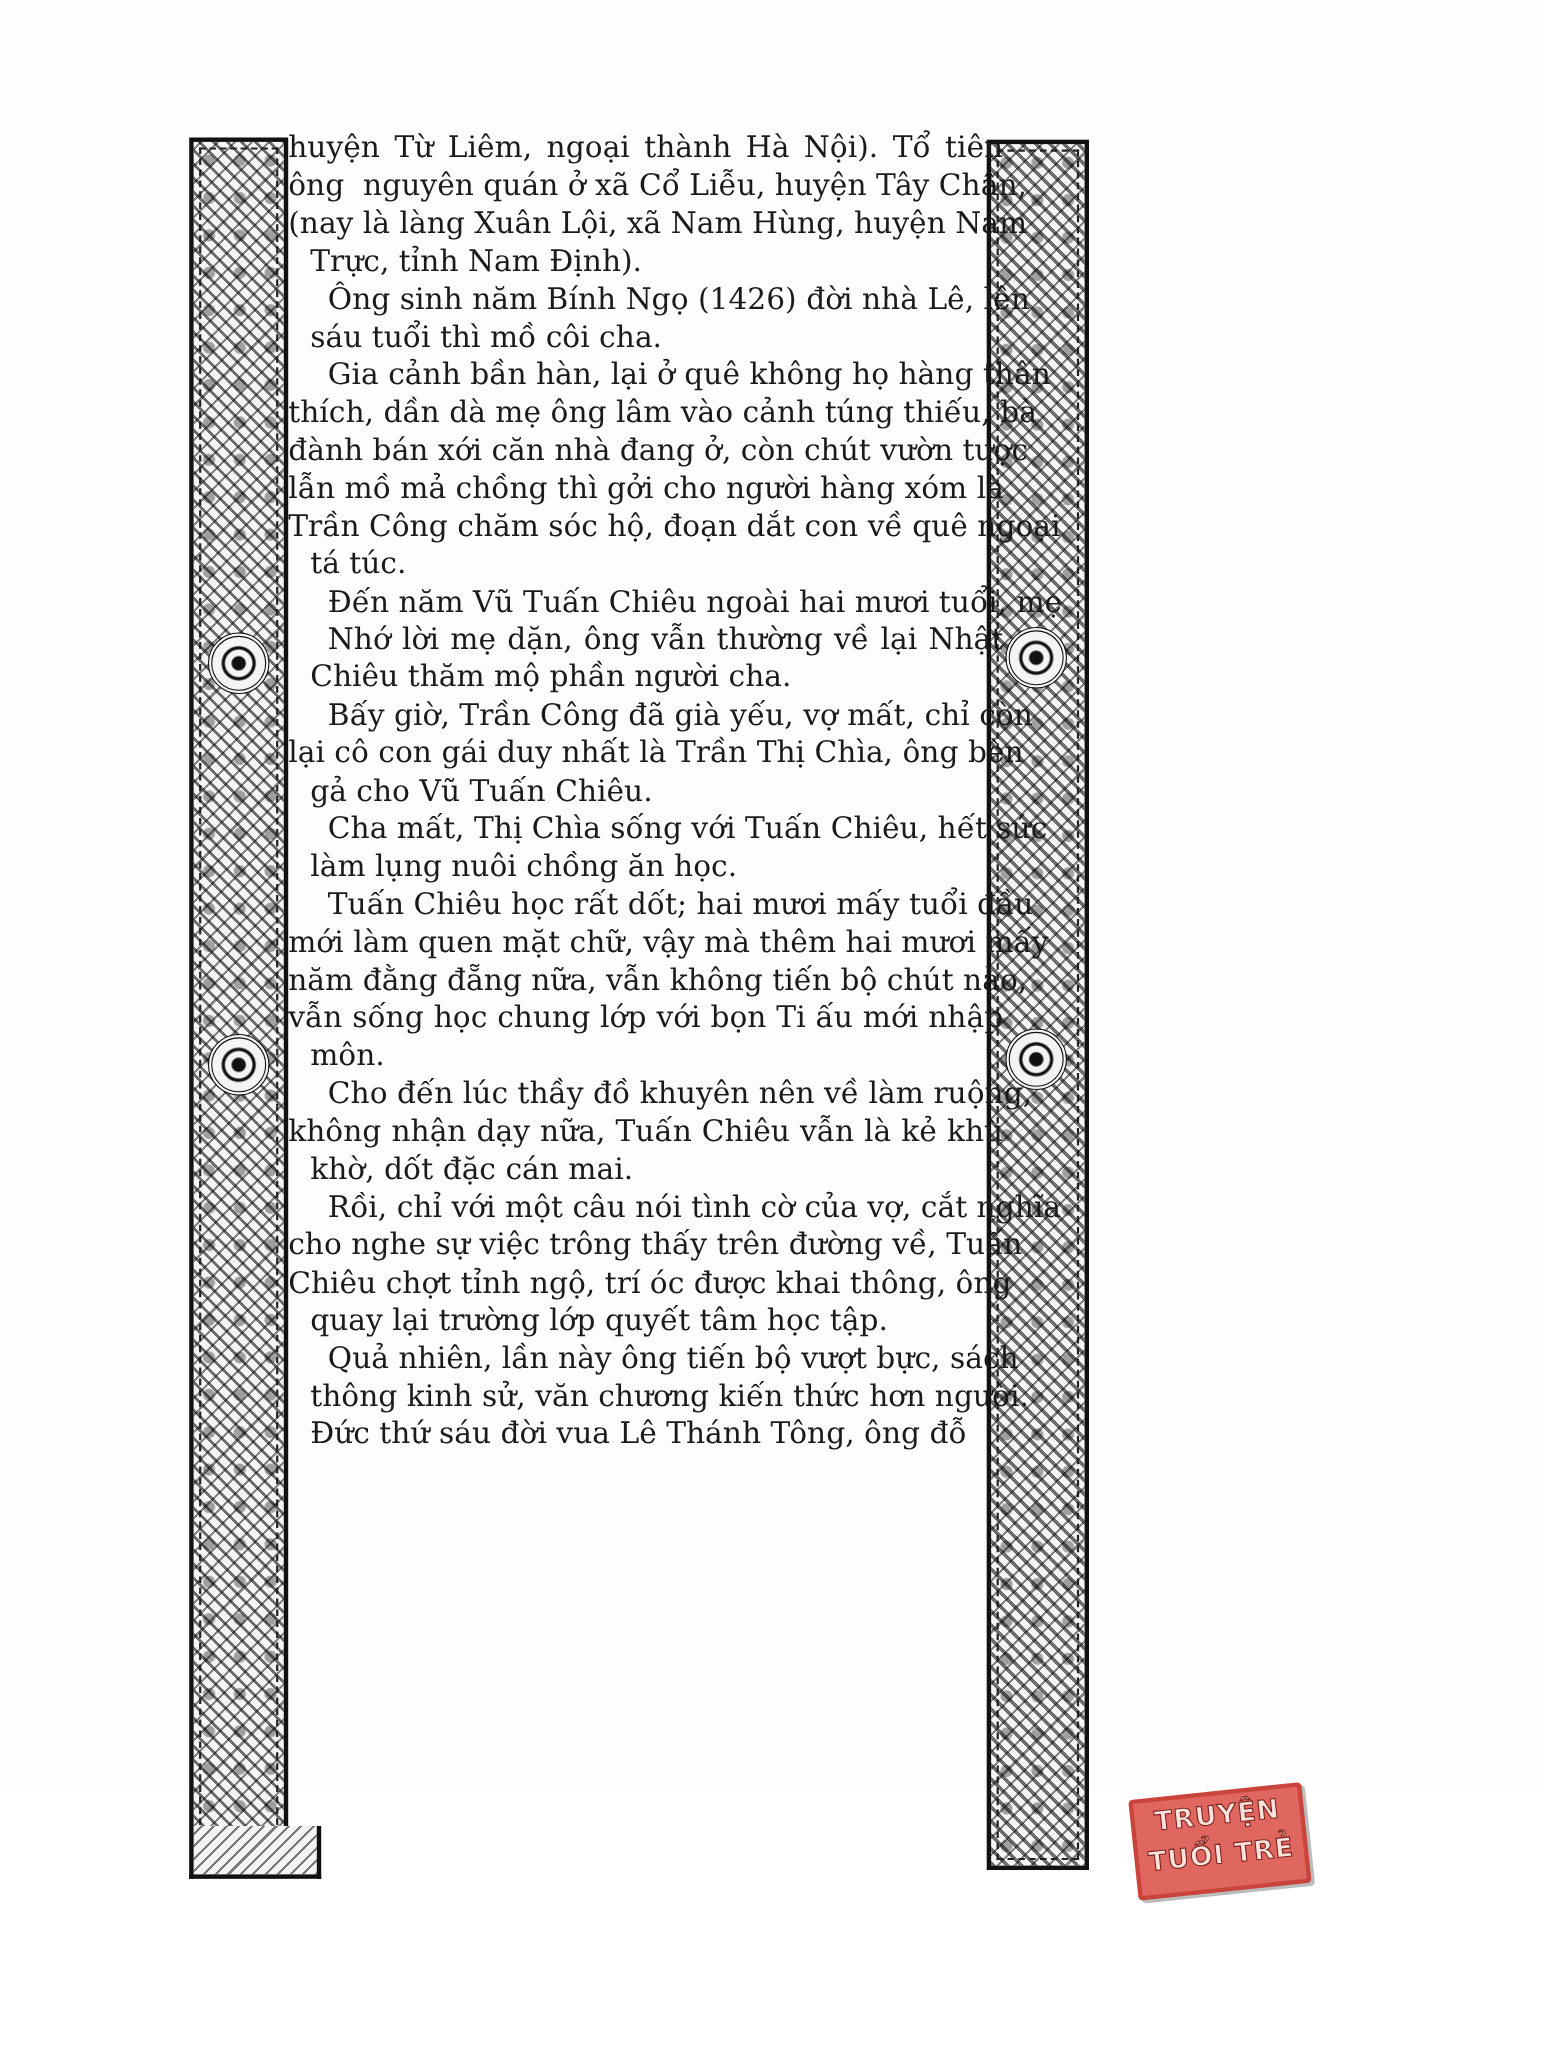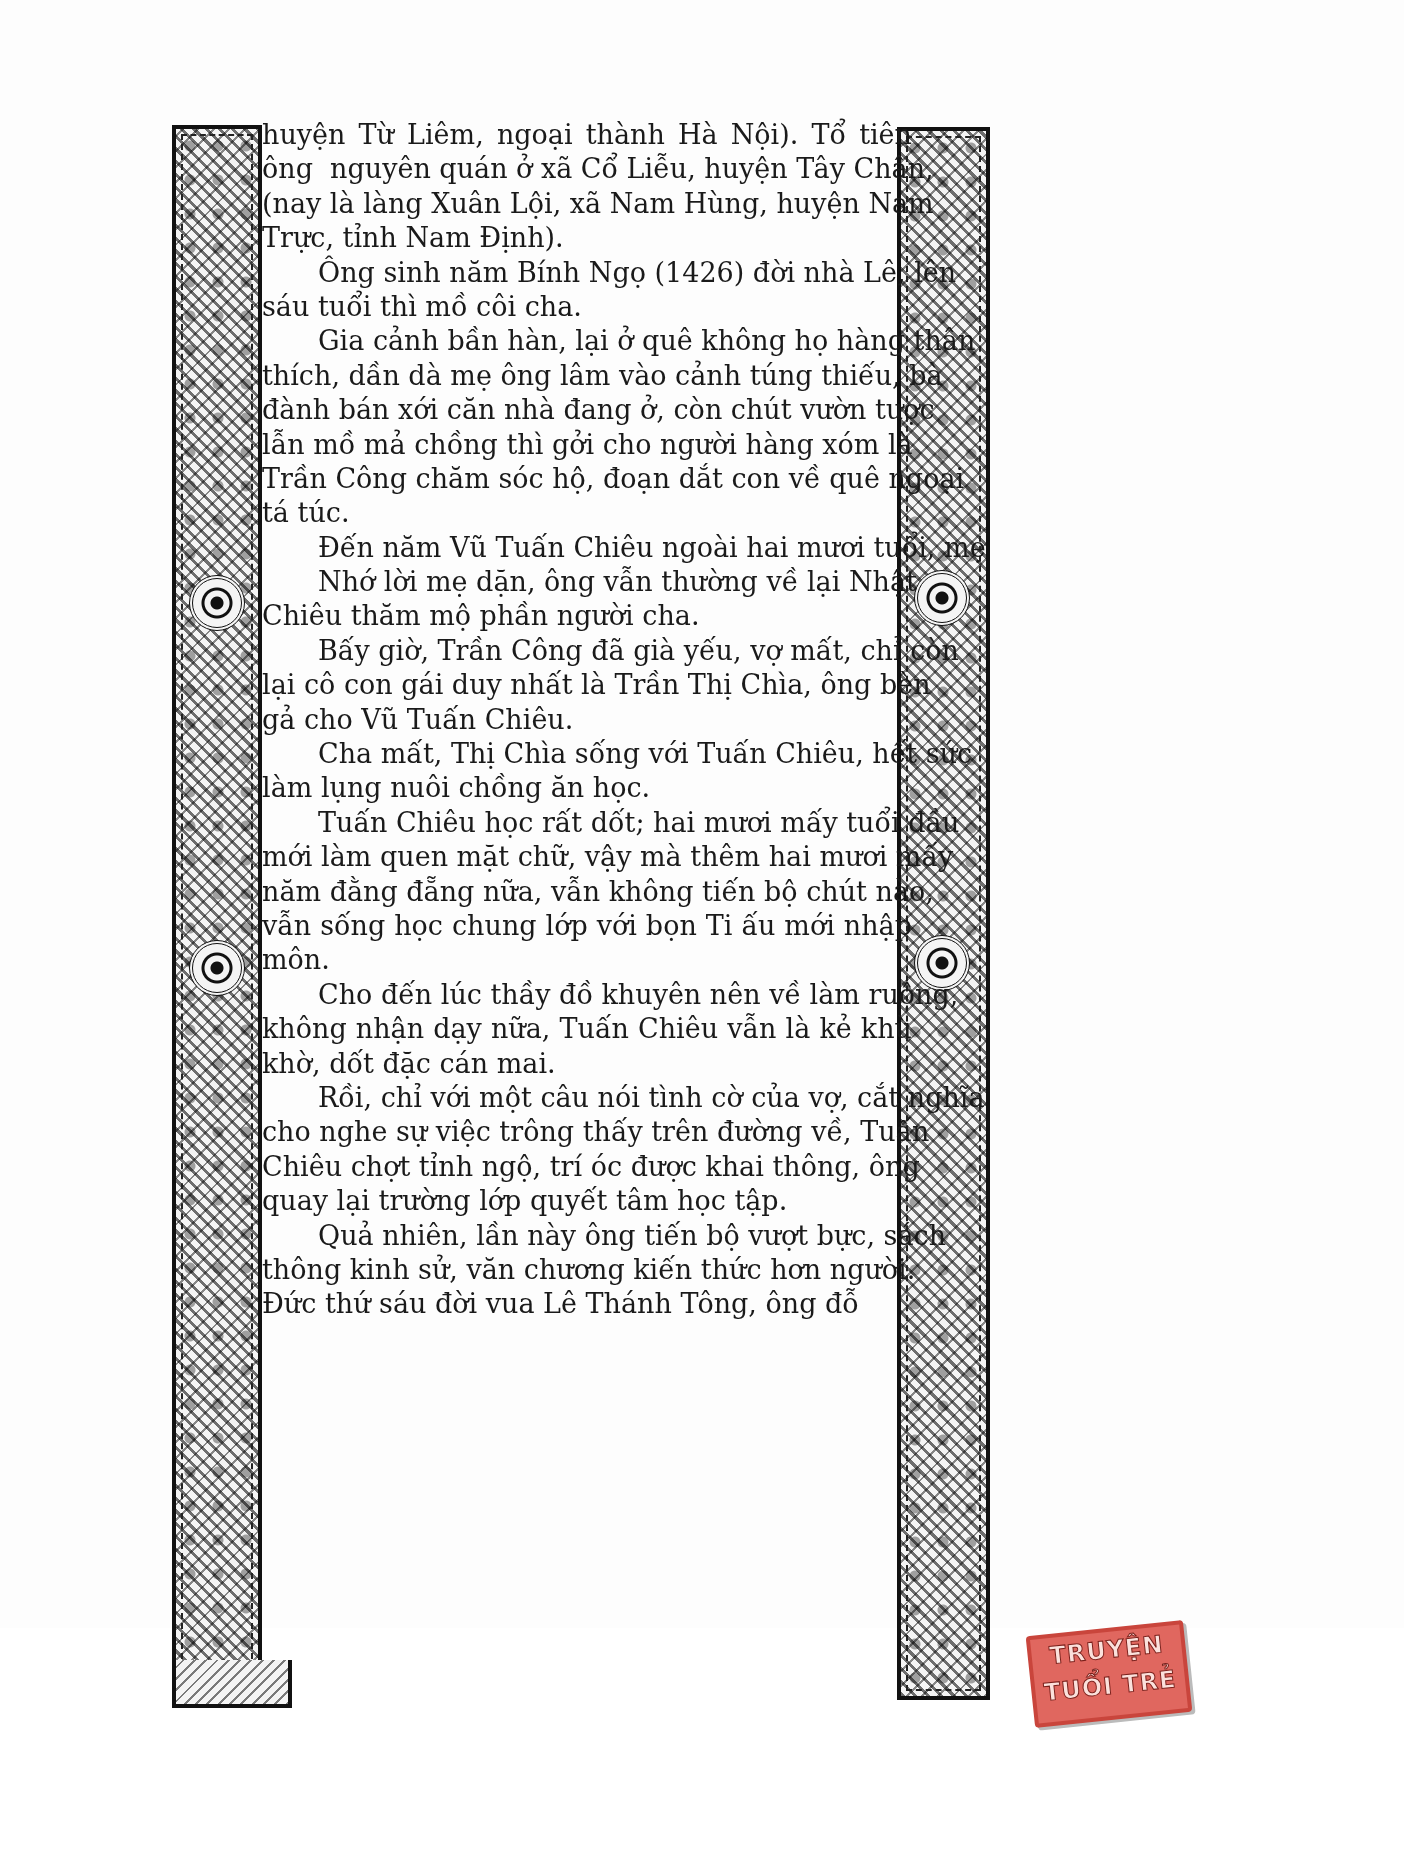--- a/index.html
+++ b/index.html
@@ -30,22 +30,22 @@
       position: absolute; width: 56px; height: 56px; border-radius: 50%;
       border: 4px double #111; box-sizing: border-box;
       background: radial-gradient(circle, #111 0 6px, #f4f4f4 7px 12px, #111 13px 15px, #f4f4f4 16px);
     }
     .text-block {
       position: absolute; left: 262px; top: 118px; width: 650px;
       font-family: "DejaVu Serif", serif; font-size: 27px; color: #1a1a1a;
       line-height: 34.4px;
     }
     .line { white-space: pre; display: block; height: 34.4px; text-align: justify; text-align-last: justify; }
-    .line.last { text-align-last: left; }
-    .line.indent { padding-left: 56px; }
+    .line.last { text-align-last: left; padding-left: 20px; }
+    .line.indent { padding-left: 36px; }
     .watermark {
       position: absolute; left: 1030px; top: 1628px; width: 150px; height: 84px;
       transform: rotate(-6deg);
       background: #e0675f; border: 4px solid #c9453c; border-radius: 4px;
       box-shadow: 3px 3px 0 #bbb;
       font-family: "DejaVu Sans", sans-serif; font-weight: bold; color: #fbe1dc;
       text-align: center; line-height: 36px; font-size: 24px; letter-spacing: 1px;
       -webkit-text-stroke: 1px #7a1f1a;
     }
     .watermark span { display: block; }

